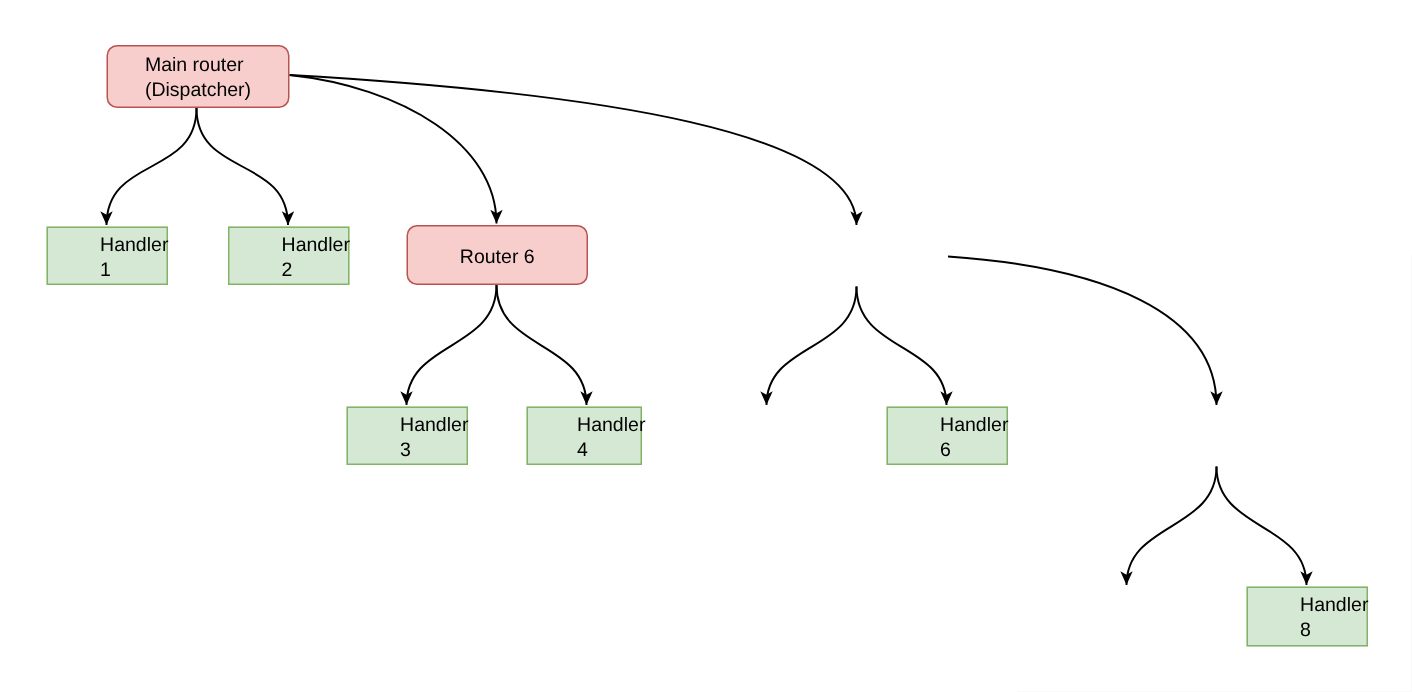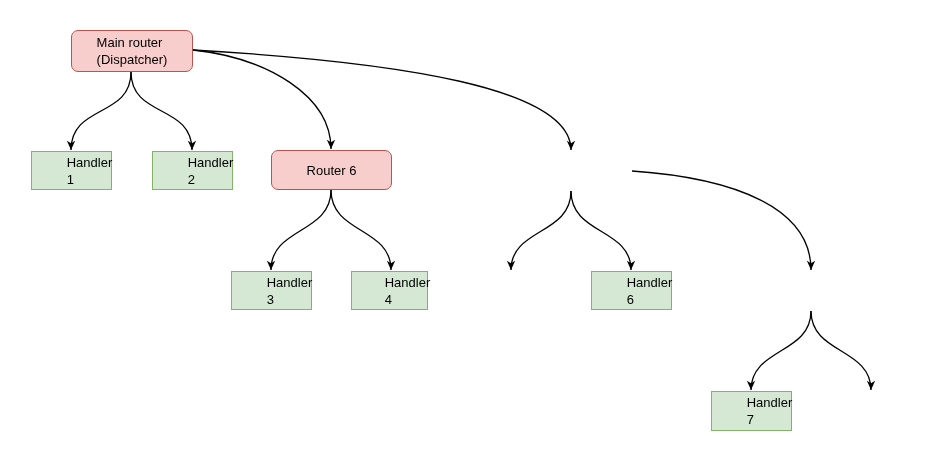--- a/index.html
+++ b/index.html
@@ -67,16 +67,16 @@
 
 
   <div class="node handler" style="left:231px;top:271px;width:81px;height:39px">Handler 3</div>
 
   <div class="node handler" style="left:351px;top:271px;width:77px;height:39px">Handler 4</div>
 
 
   <div class="node handler" style="left:591px;top:271px;width:81px;height:39px">Handler 6</div>
 
 
-  <div class="node handler" style="left:711px;top:391px;width:81px;height:40px">Handler 7</div>
 
+  <div class="node handler" style="left:831px;top:391px;width:81px;height:40px">Handler 8</div>
 
 </div>
 
 </body></html>

